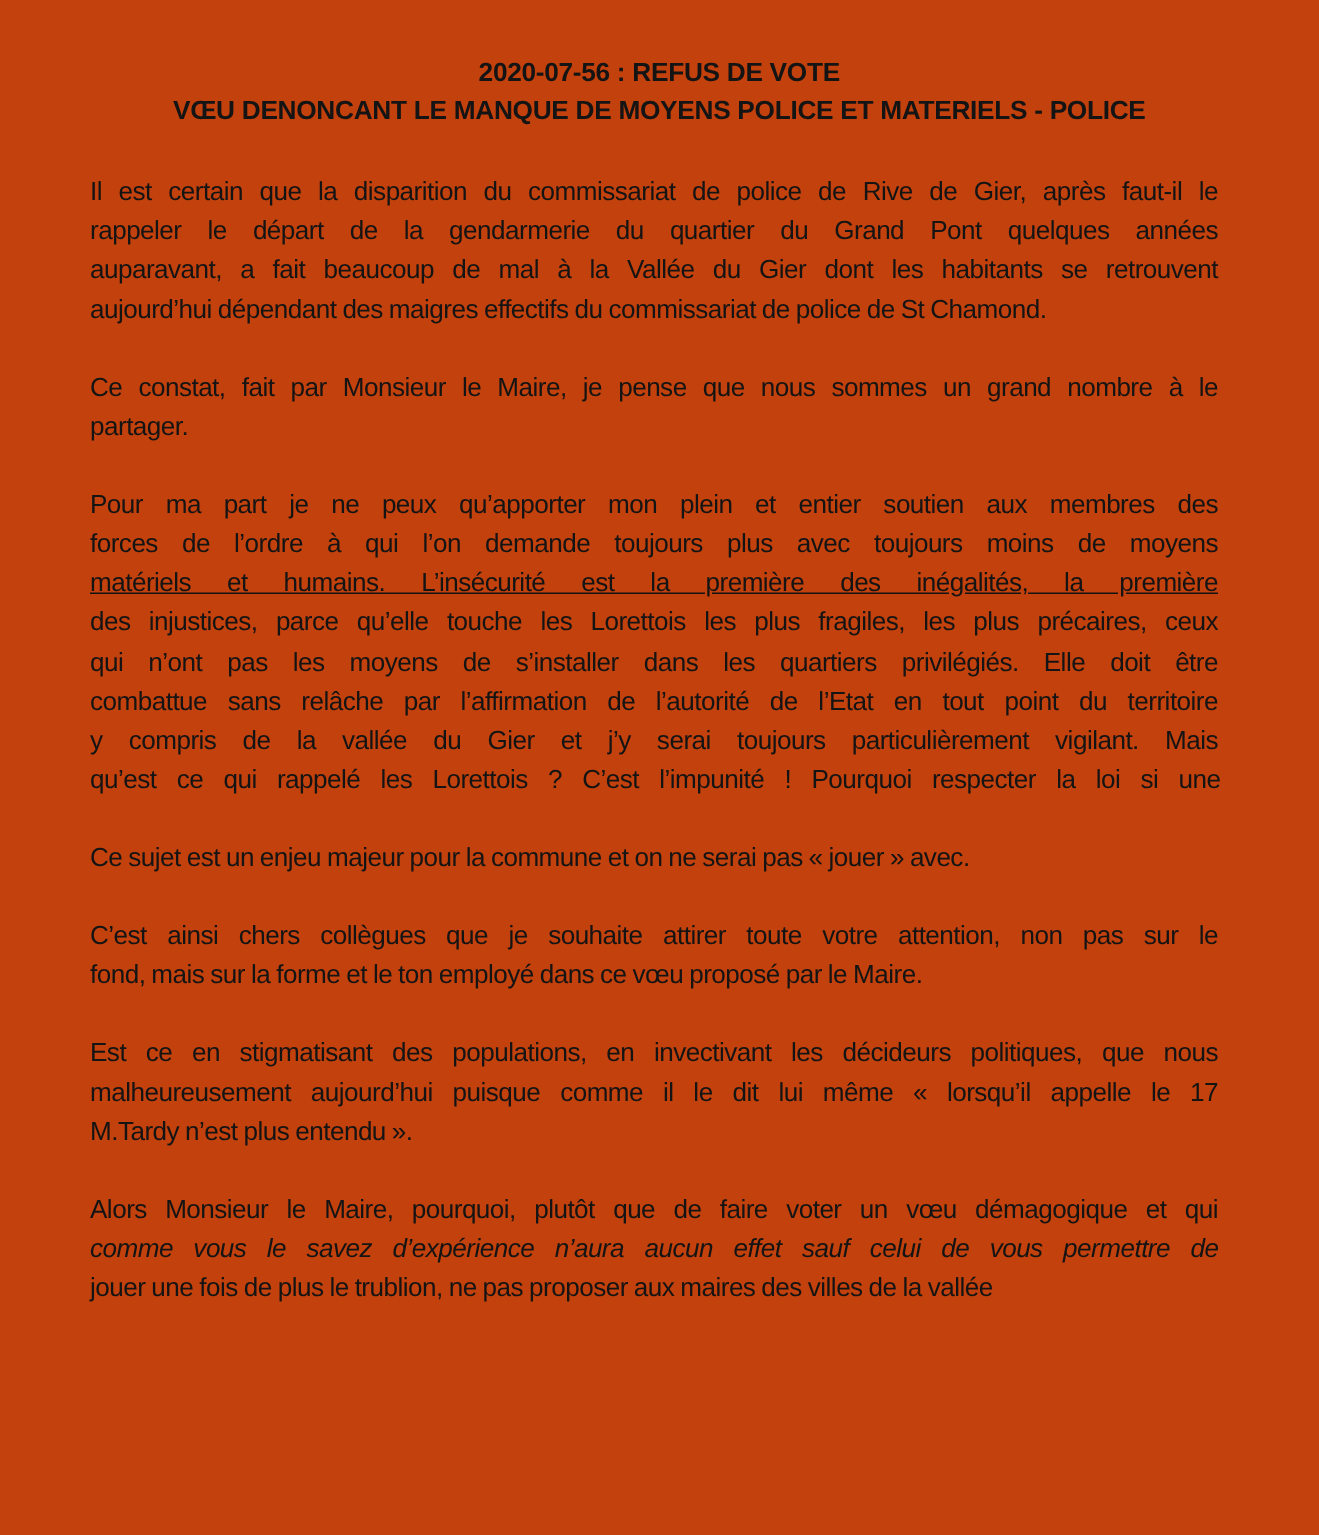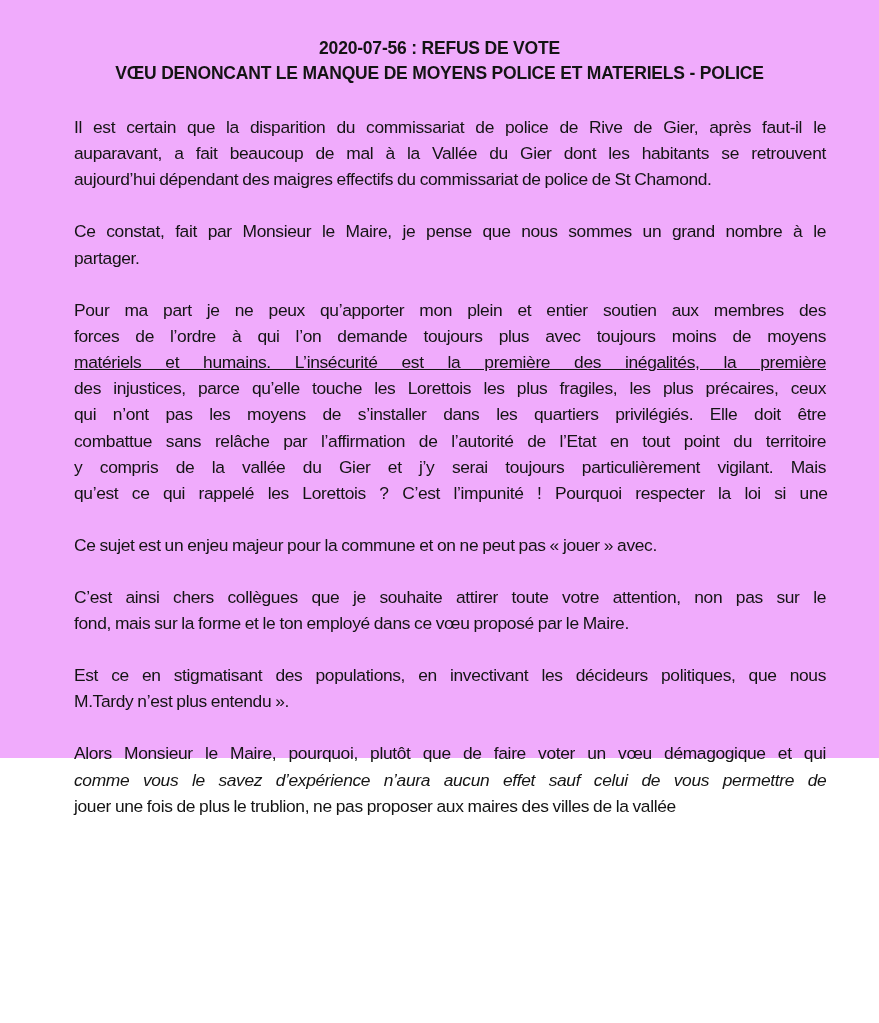--- a/index.html
+++ b/index.html
@@ -10,42 +10,42 @@
     body {
       width: 879px;
       height: 1023px;
       overflow: hidden;
       font-family: "Liberation Sans", sans-serif;
       color: #141414;
     }
     .page {
       position: relative;
       width: 879px;
-      height: 758px;
-      background: #f0abfc;
+      height: 1023px;
+      background: #c2410c;
     }
     .title-block {
       position: absolute;
       top: 36px;
       left: 0;
       width: 879px;
       text-align: center;
       font-weight: bold;
       font-size: 17.5px;
       line-height: 25px;
       letter-spacing: -0.2px;
     }
     .title-line {
       display: block;
       white-space: nowrap;
     }
     .body-text {
       position: absolute;
       top: 114px;
-      left: 74px;
+      left: 60px;
       width: 752px;
       font-size: 17.4px;
       line-height: 26.2px;
       letter-spacing: -0.35px;
       word-spacing: -0.5px;
     }
     .para {
       margin: 0 0 25.8px 0;
       text-align: justify;
       text-align-last: left;
@@ -67,20 +67,21 @@
 
   <div class="title-block">
     <span class="title-line">2020-07-56 : REFUS DE VOTE</span>
     <span class="title-line">VŒU DENONCANT LE MANQUE DE MOYENS POLICE ET MATERIELS - POLICE</span>
   </div>
 
   <div class="body-text">
 
     <div class="para">
       <span class="line" style="word-spacing: 6.5625px;">Il est certain que la disparition du commissariat de police de Rive de Gier, après faut-il le</span>
+      <span class="line" style="word-spacing: 12.8945px;">rappeler le départ de la gendarmerie du quartier du Grand Pont quelques années</span>
       <span class="line" style="word-spacing: 7.71354px;">auparavant, a fait beaucoup de mal à la Vallée du Gier dont les habitants se retrouvent</span>
       <span class="line last">aujourd’hui dépendant des maigres effectifs du commissariat de police de St Chamond.</span>
     </div>
 
     <div class="para">
       <span class="line" style="word-spacing: 6.26562px;">Ce constat, fait par Monsieur le Maire, je pense que nous sommes un grand nombre à le</span>
       <span class="line last">partager.</span>
     </div>
 
     <div class="para">
@@ -88,30 +89,31 @@
       <span class="line" style="word-spacing: 11.5913px;">forces de l’ordre à qui l’on demande toujours plus avec toujours moins de moyens</span>
       <span class="line" style="word-spacing: 19.45px; text-decoration: underline;">matériels et humains. L’insécurité est la première des inégalités, la première</span>
       <span class="line" style="word-spacing: 7.73197px;">des injustices, parce qu’elle touche les Lorettois les plus fragiles, les plus précaires, ceux</span>
       <span class="line" style="word-spacing: 12.2007px;">qui n’ont pas les moyens de s’installer dans les quartiers privilégiés. Elle doit être</span>
       <span class="line" style="word-spacing: 9.26202px;">combattue sans relâche par l’affirmation de l’autorité de l’Etat en tout point du territoire</span>
       <span class="line" style="word-spacing: 12.9688px;">y compris de la vallée du Gier et j’y serai toujours particulièrement vigilant. Mais</span>
       <span class="line" style="word-spacing: 9.00833px;">qu’est ce qui rappelé les Lorettois ? C’est l’impunité ! Pourquoi respecter la loi si une</span>
     </div>
 
     <div class="para">
-      <span class="line last">Ce sujet est un enjeu majeur pour la commune et on ne peut pas « jouer » avec.</span>
+      <span class="line last">Ce sujet est un enjeu majeur pour la commune et on ne serai pas « jouer » avec.</span>
     </div>
 
     <div class="para">
       <span class="line" style="word-spacing: 9.12277px;">C’est ainsi chers collègues que je souhaite attirer toute votre attention, non pas sur le</span>
       <span class="line last">fond, mais sur la forme et le ton employé dans ce vœu proposé par le Maire.</span>
     </div>
 
     <div class="para">
       <span class="line" style="word-spacing: 8.6276px;">Est ce en stigmatisant des populations, en invectivant les décideurs politiques, que nous</span>
+      <span class="line" style="word-spacing: 8.77885px;">malheureusement aujourd’hui puisque comme il le dit lui même « lorsqu’il appelle le 17</span>
       <span class="line last">M.Tardy n’est plus entendu ».</span>
     </div>
 
     <div class="para">
       <span class="line" style="word-spacing: 7.73661px;">Alors Monsieur le Maire, pourquoi, plutôt que de faire voter un vœu démagogique et qui</span>
       <span class="line" style="word-spacing: 9.16707px; font-style: italic;">comme vous le savez d’expérience n’aura aucun effet sauf celui de vous permettre de</span>
       <span class="line last">jouer une fois de plus le trublion, ne pas proposer aux maires des villes de la vallée</span>
     </div>
 
   </div>

